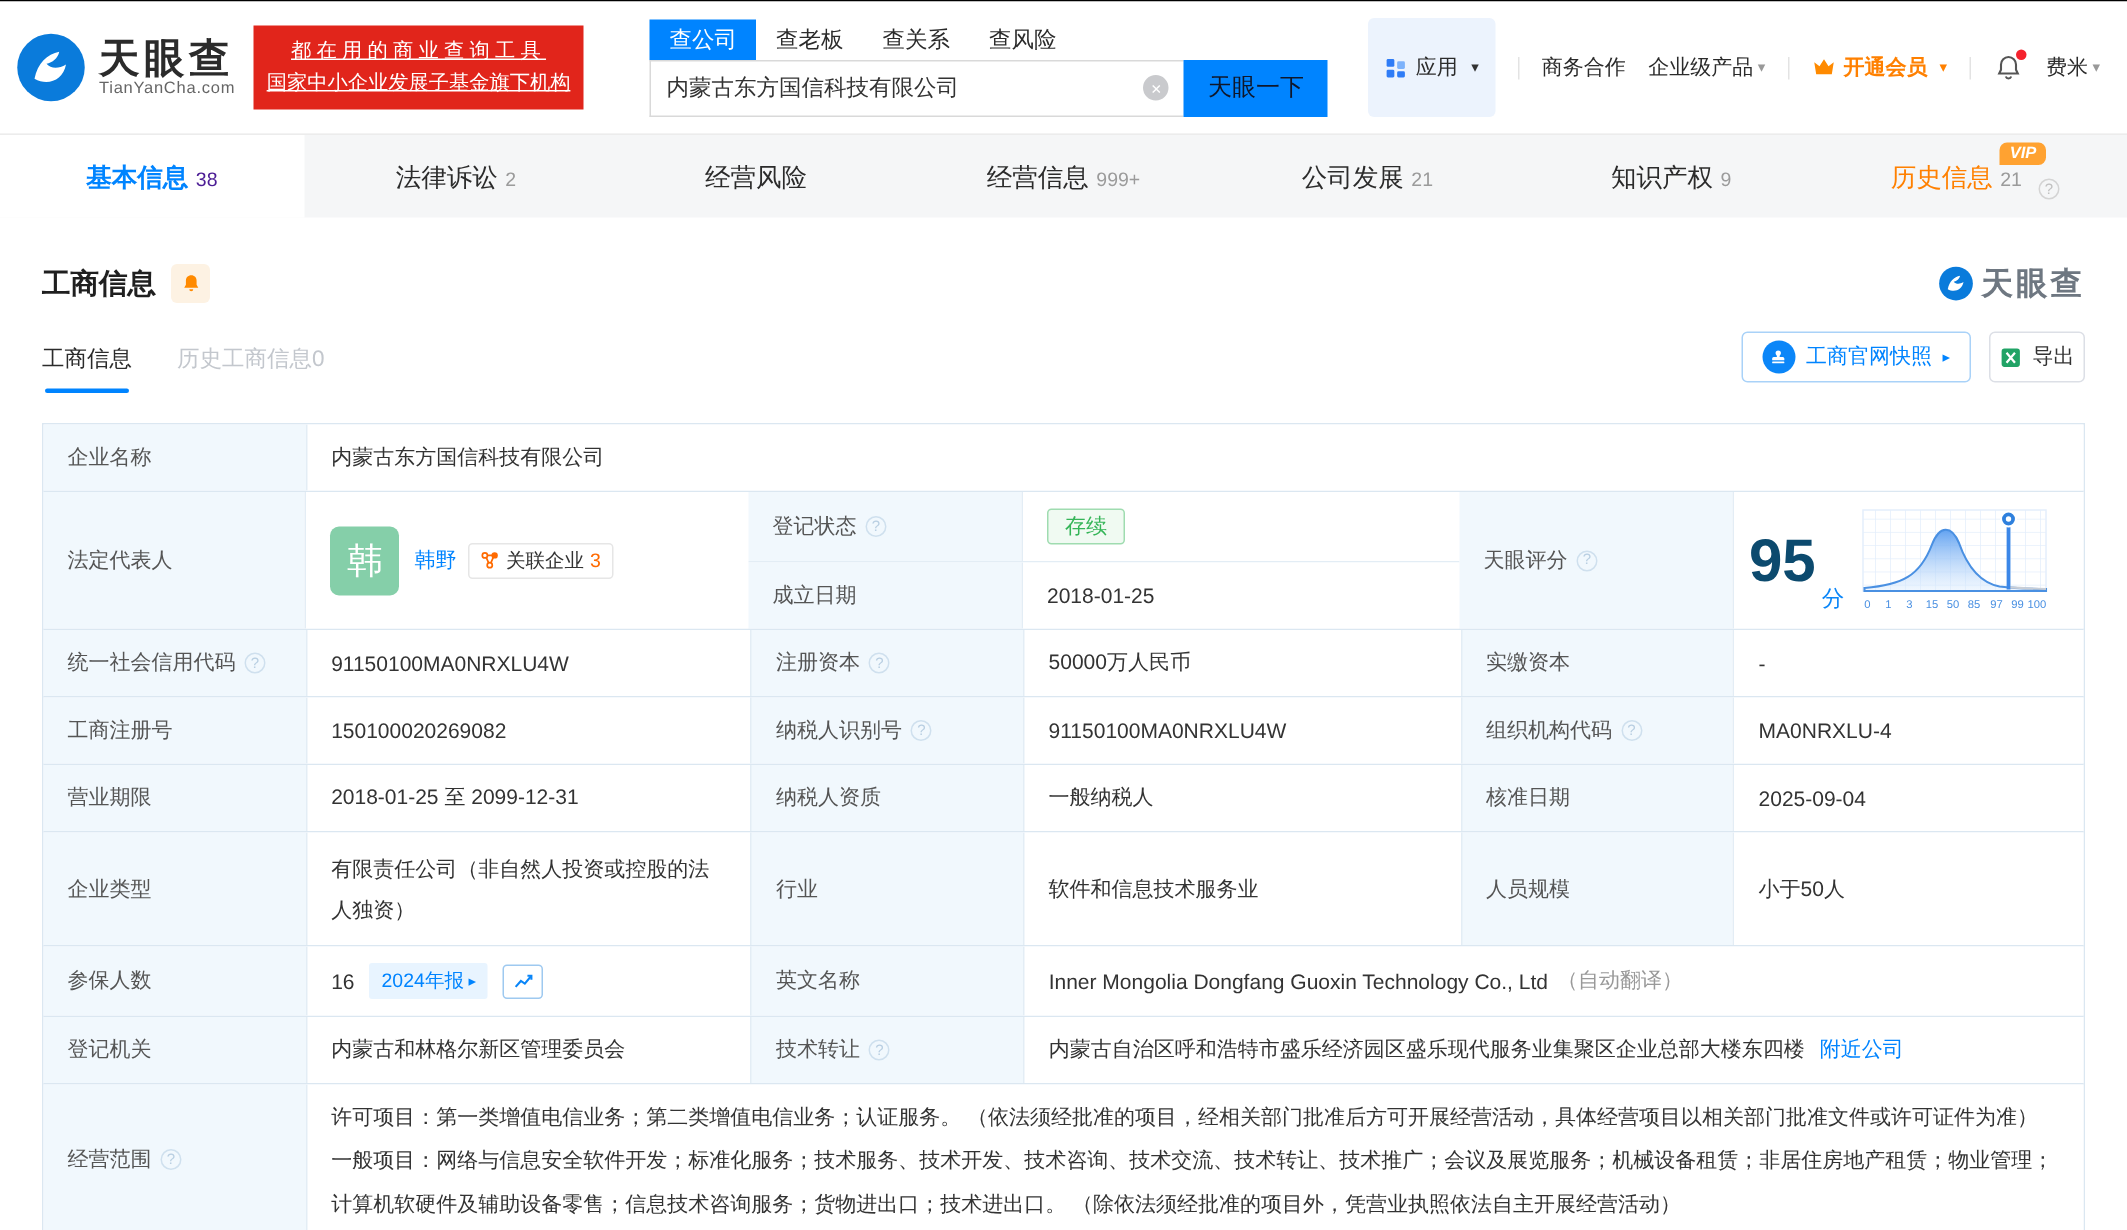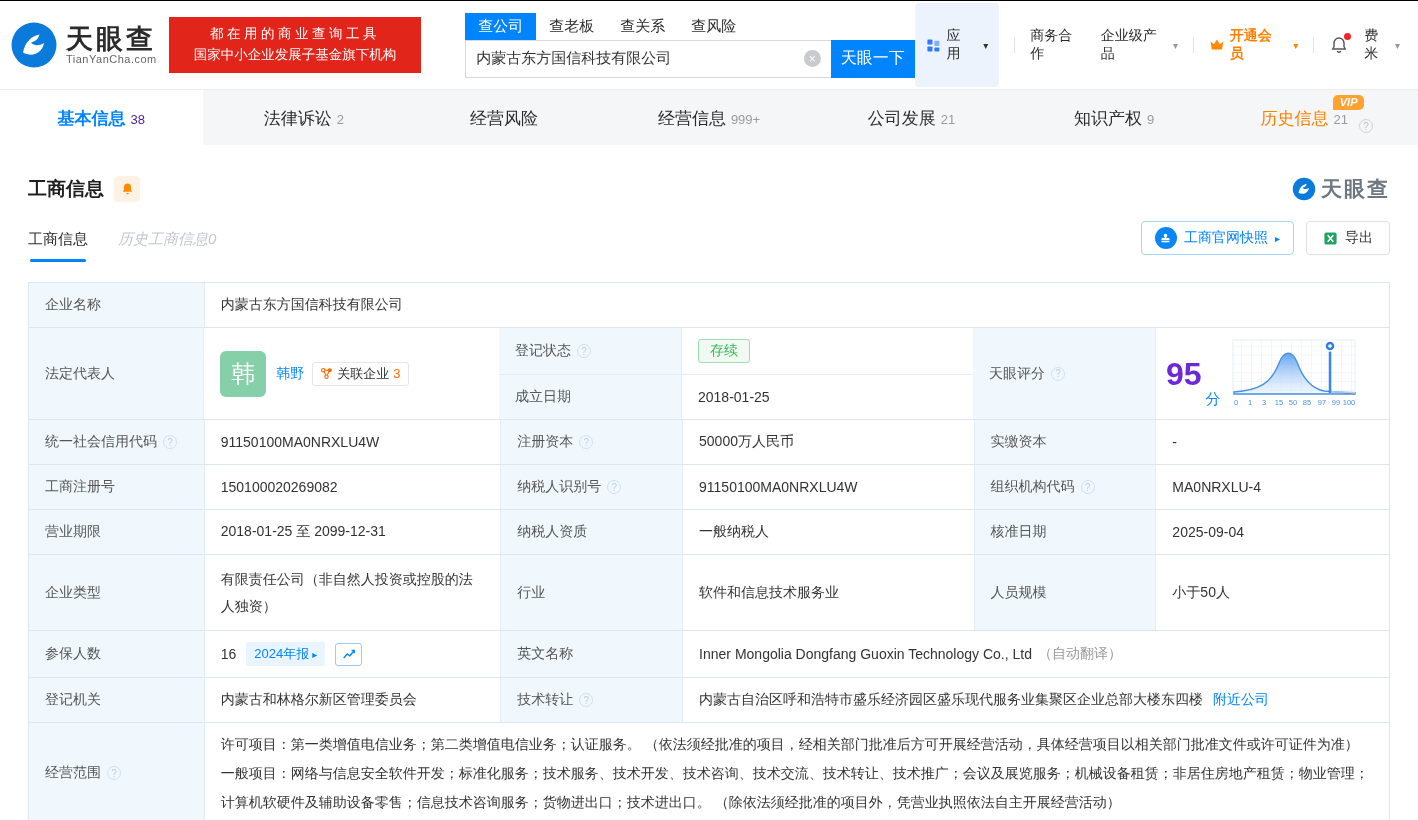--- a/index.html
+++ b/index.html
@@ -6,35 +6,35 @@
   html,body { width:1418px; height:820px; background:#fff;
     font-family:"Liberation Sans","DejaVu Sans",sans-serif; color:#333; overflow:hidden; }
   .page { width:1418px; height:820px; border-top:1px solid #000000; position:relative; }
 
   
   .topbar { height:88px; display:flex; align-items:center; padding:0 18px 0 10px; background:#fff; }
   .logo { display:flex; align-items:center; gap:8px; cursor:pointer; }
   .logo-mark { width:48px; height:48px; }
   .logo-cn { font-size:27px; font-weight:700; color:#2b2b2b; letter-spacing:3px; line-height:1.05; }
   .logo-en { font-size:11px; color:#666; letter-spacing:.5px; }
-  .slogan { background:#e1251b; color:#fff; text-align:center; padding:7px 25px; margin-left:12px;
-    font-size:13.5px; line-height:1.55; white-space:nowrap; }
+  .slogan { background:#e1251b; color:#fff; text-align:center; padding:7px 9px; margin-left:12px;
+    font-size:13.5px; line-height:1.55; white-space:nowrap;text-decoration:underline; }
   .slogan-l1 { letter-spacing:3.5px; }
   .search-area { margin-left:44px; width:452px; }
   .search-tabs { display:flex; font-size:15px; }
   .stab { padding:4px 13px; color:#2b2b2b; cursor:pointer; }
   .stab.active { background:#0084ff; color:#fff; }
   .search-box { display:flex; align-items:stretch; height:38px; }
   .input-wrap { flex:1; border:1px solid #d9d9d9; border-right:none; display:flex; align-items:center; padding:0 10px; }
   .input-wrap input { flex:1; border:none; outline:none; font-size:15px; color:#333;
     font-family:"Liberation Sans","DejaVu Sans",sans-serif; }
   .clear-icon { width:17px; height:17px; border-radius:50%; background:#c9cacd; color:#fff; cursor:pointer;
     display:flex; align-items:center; justify-content:center; font-size:12px; line-height:1; }
   .clear-icon::before { content:"×"; }
-  .search-btn { width:84px; background:#0084ff; color:#ffffff; border:none; font-size:16px; cursor:pointer;
+  .search-btn { width:96px; background:#0084ff; color:#0f172a; border:none; font-size:16px; cursor:pointer;
     font-family:"Liberation Sans","DejaVu Sans",sans-serif; }
   .top-nav { margin-left:auto; display:flex; align-items:center; gap:15px; font-size:14px; color:#2b2b2b; }
   .caret { font-size:10px; color:#999; margin-left:3px; }
   .caret::before { content:"▾"; }
   .nav-apps { background:#ecf3fd; border-radius:4px; padding:24px 11px; display:flex; align-items:center; gap:6px; cursor:pointer; }
   .nav-apps .caret { color:#333; }
   .vdiv { width:1px; height:15px; background:#e3e3e3; }
   .nav-link { cursor:pointer; display:flex; align-items:center; }
   .vip-link { color:#ff8000; font-weight:700; display:flex; align-items:center; gap:5px; cursor:pointer; }
   .vip-link .caret { color:#ff8000; }
@@ -62,29 +62,29 @@
   .section-header { display:flex; align-items:center; margin-top:30px; }
   .sec-title { font-size:19px; font-weight:700; color:#1f1f1f; }
   .bell-box { width:26px; height:26px; background:#fdf2e3; border-radius:4px; margin-left:10px;
     display:flex; align-items:center; justify-content:center; cursor:pointer; }
   .watermark { margin-left:auto; display:flex; align-items:center; gap:5px; }
   .watermark-text { font-size:21px; font-weight:700; color:#6e7781; letter-spacing:2px; }
   .subtab-row { display:flex; align-items:flex-end; margin-top:18px; }
   .subtab { font-size:15px; color:#2b2b2b; margin-right:30px; padding-bottom:13px; position:relative; cursor:pointer; }
   .subtab.active::after { content:""; position:absolute; left:2px; right:2px; bottom:0; height:3px;
     background:#0084ff; border-radius:2px; }
-  .subtab.muted { color:#c3c7cd;font-style:italic; }
+  .subtab.muted { color:#c3c7cd; }
   .head-btns { margin-left:auto; display:flex; gap:12px; margin-bottom:7px; }
   .snap-btn { display:flex; align-items:center; gap:7px; border:1px solid #a9d2f8; border-radius:4px;
     background:#fff; color:#0084ff; font-size:14px; height:34px; padding:0 13px; cursor:pointer; }
   .snap-circle { width:22px; height:22px; border-radius:50%; background:#0b86f8;
     display:flex; align-items:center; justify-content:center; }
   .arrow-r { font-size:10px; } .arrow-r::before { content:"▸"; }
   .export-btn { display:flex; align-items:center; gap:7px; border:1px solid #dcdfe6; border-radius:4px;
-    background:#fff; color:#333; font-size:14px; height:34px; padding:0 16px; cursor:pointer; }
+    background:#fff; color:#333; font-size:14px; height:34px; padding:0 6px; cursor:pointer; }
 
   
   .biz-table { margin-top:20px; border:1px solid #dbe7f1; font-size:14px; }
   .trow { display:flex; border-top:1px solid #dbe7f1; }
   .trow:first-child { border-top:none; }
   .cell { padding:11px 16px; display:flex; align-items:center; border-left:1px solid #e3edf5; min-height:44px; }
   .cell:first-child { border-left:none; }
   .lbl { background:#f1f8fd; color:#555; }
   .val { background:#fff; color:#333; }
   .w-l1 { width:175px; } .w-v1 { width:297px; } .w-l2 { width:182px; }
@@ -97,21 +97,21 @@
   .right-pair { width:416px; display:flex; }
   .link { color:#0084ff; cursor:pointer; }
   .avatar { width:46px; height:46px; border-radius:6px; background:#85cfa9; color:#fff; font-size:24px;
     display:flex; align-items:center; justify-content:center; margin-right:10px; cursor:pointer; flex:none; }
   .rel-badge { display:inline-flex; align-items:center; gap:4px; border:1px solid #e6e6e6; border-radius:3px;
     padding:2px 7px; margin-left:8px; font-size:13px; color:#333; cursor:pointer; background:#fff; }
   .rel-cnt { color:#ff6a00; }
   .status-badge { border:1px solid #9fdcb0; background:#f0faf2; color:#35b558; border-radius:3px;
     padding:2px 11px; font-size:14px; }
   .score-cell { display:flex; align-items:center; gap:10px; padding:4px 10px; width:234px; border-left:1px solid #e3edf5; }
-  .score-num { font-size:32px; font-weight:700; color:#6d28d9; line-height:1; }
+  .score-num { font-size:40px; font-weight:700; color:#0c4a6e; line-height:1; }
   .score-unit { font-size:15px; color:#0b86f8; align-self:flex-end; margin-bottom:6px; margin-left:-6px; }
   .report-badge { background:#e8f4ff; color:#0084ff; font-size:13px; padding:3px 8px; border-radius:2px;
     margin-left:10px; cursor:pointer; display:inline-flex; align-items:center; gap:3px; }
   .trend-btn { width:27px; height:23px; border:1px solid #9ec9f0; border-radius:3px; margin-left:10px;
     display:inline-flex; align-items:center; justify-content:center; cursor:pointer; background:#fff; }
   .note { color:#999; margin-left:6px; }
   .scope-val { line-height:2.05; padding:7px 16px; display:block; }
   .addr-link { margin-left:10px; white-space:nowrap; }
 </style>
 </head>

